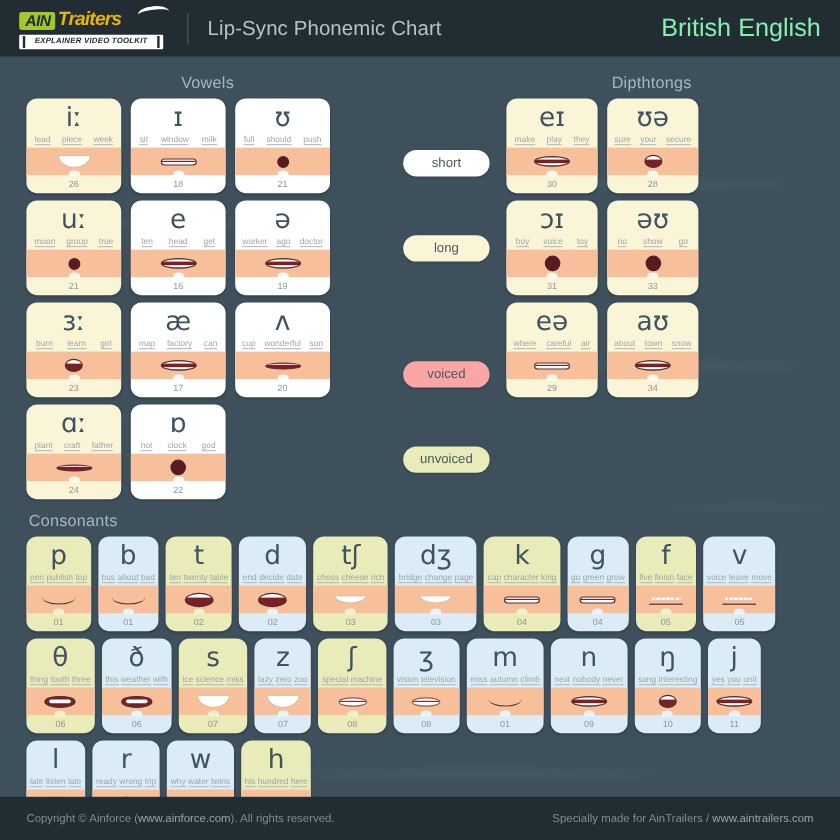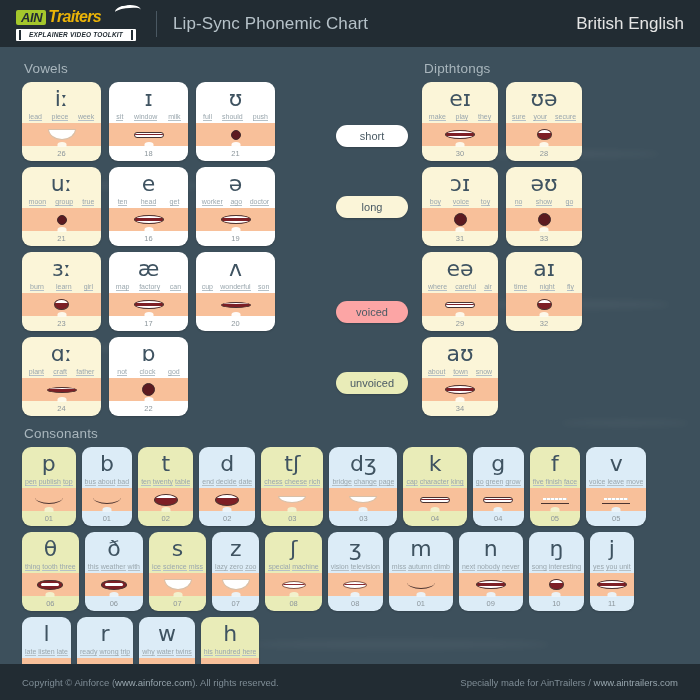--- a/index.html
+++ b/index.html
@@ -48,27 +48,27 @@
     color:#222c33; font-size:6.5px; font-weight:bold; font-style:italic;
     letter-spacing:.2px; white-space:nowrap;
   }
   .logo-bot::before,.logo-bot::after{
     content:""; position:absolute; top:1px; width:2px; height:10px; background:#222c33;
   }
   .logo-bot::before{ left:3px; } .logo-bot::after{ right:3px; }
 
   .hdr-div{ width:1px; height:26px; background:#4a5862; margin:0 16px;}
   .hdr-title{ color:#b6c2c9; font-size:17px; letter-spacing:.1px;}
-  .hdr-lang{ margin-left:auto; color:#e5e5e5; font-size:17px;}
+  .hdr-lang{ margin-left:auto; color:#86efac; font-size:21px;}
 
   
   .board{ position:relative; z-index:1; padding:10px 18px 0 22px;}
   .sect-title{ color:#a9b6bd; font-size:13.5px; margin:4px 0 6px 2px; letter-spacing:.2px;}
 
-  .top-area{ display:flex; align-items:flex-start;}
+  .top-area{ display:flex; align-items:flex-start;text-align:center;}
   .col-vowels{ width:300px;}
   .col-legend{ width:100px; padding-top:27px; display:flex; flex-direction:column; align-items:center;}
   .col-dipth{ width:240px;}
 
   .grid{ display:flex; flex-wrap:wrap; gap:6px 8px;}
   .grid.v4 .card{ width:79px;}
   .grid.d3 .card{ width:76px;}
   .cons-grid{ display:flex; flex-wrap:wrap; gap:6px 6px; width:100%;}
 
   
@@ -511,37 +511,20 @@
               <div class="m">
                 <div class="sh sh-slit">
                   <div class="bar"></div>
                 </div>
               </div>
               <div class="chin"></div>
             </div>
             <div class="c-num">29</div>
           </div>
           <div class="card long">
-            <div class="c-sym">aɪ</div>
-            <div class="c-words">
-              <span><i>time</i></span>
-              <span><i>night</i></span>
-              <span><i>fly</i></span>
-            </div>
-            <div class="c-mouth">
-              <div class="m">
-                <div class="sh sh-oval small">
-                  <div class="teeth"></div>
-                </div>
-              </div>
-              <div class="chin"></div>
-            </div>
-            <div class="c-num">32</div>
-          </div>
-          <div class="card long">
             <div class="c-sym">aʊ</div>
             <div class="c-words">
               <span><i>about</i></span>
               <span><i>town</i></span>
               <span><i>snow</i></span>
             </div>
             <div class="c-mouth">
               <div class="m">
                 <div class="sh sh-oval wide">
                   <div class="teeth"></div>

